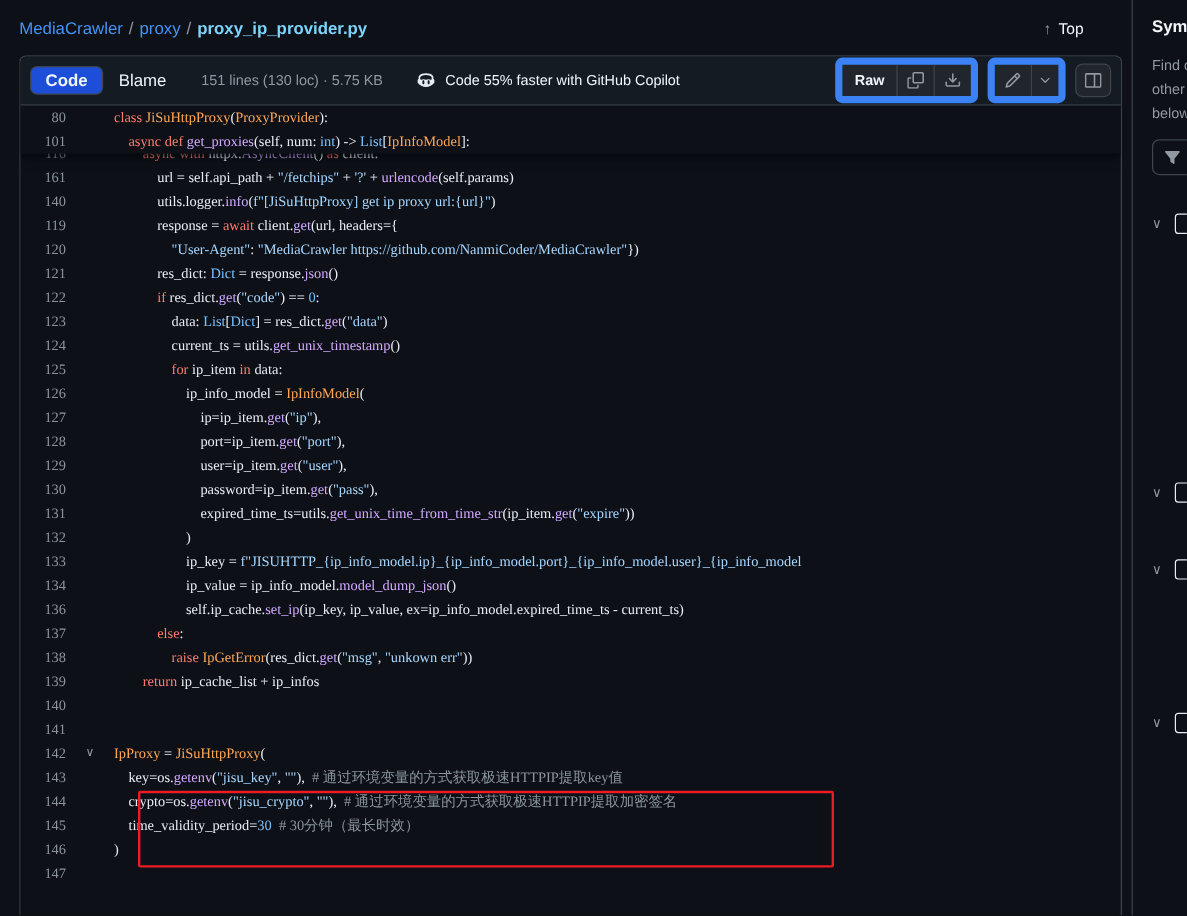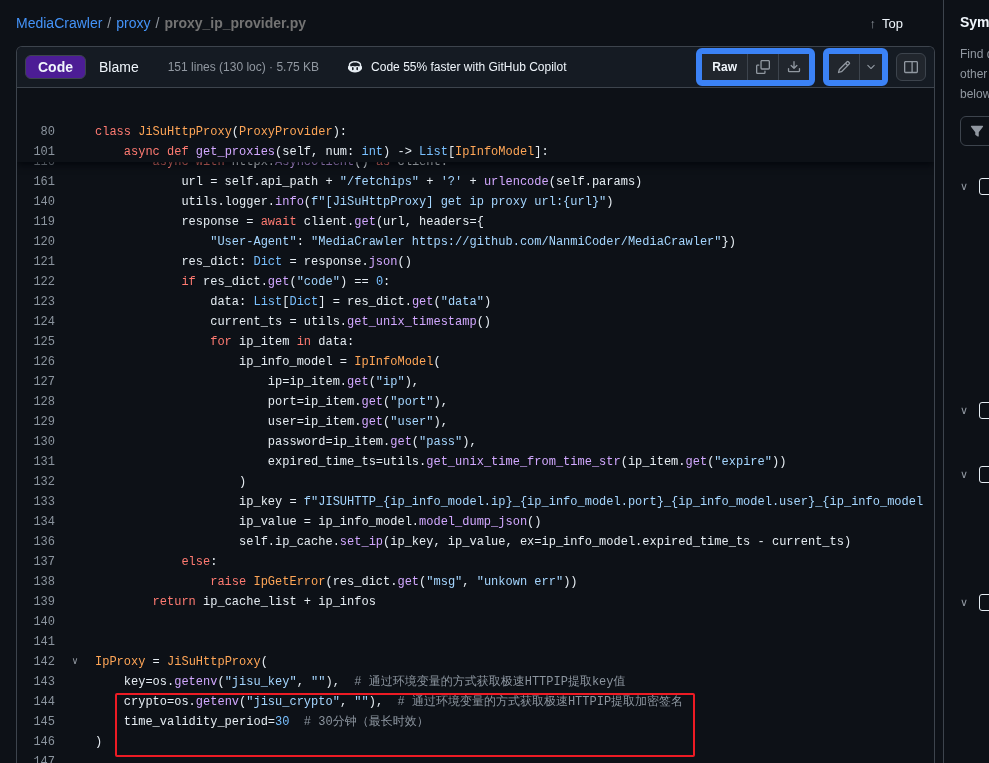--- a/index.html
+++ b/index.html
@@ -15,37 +15,37 @@
   
   .main { flex: 0 0 943px; display: flex; flex-direction: column; min-width: 0; }
 
   .breadcrumb-bar {
     height: 46px; flex: none; display: flex; align-items: center;
     justify-content: space-between; padding: 16px 16px;
   }
   .crumbs { font-size: 14px; display: flex; align-items: center; gap: 5px; }
   .crumb-link { color: #4493f8; cursor: pointer; text-decoration: none; }
   .sep { color: #9198a1; }
-  .crumb-file { color: #737373; font-weight: 600; text-align: right; }
+  .crumb-file { color: #7dd3fc; font-weight: 600; text-align: right; }
   .top-link { display: flex; align-items: center; gap: 6px; font-size: 13px; color: #f0f6fc; cursor: pointer; margin-right: 24px; }
   .arrow-up { color: #9198a1; font-size: 13px; }
 
   
   .file-box {
     margin: 0 8px 0 16px; flex: 1; display: flex; flex-direction: column;
     border: 1px solid #3d444d; border-bottom: none; border-radius: 6px 6px 0 0;
     background: #0d1117; overflow: hidden;
   }
   .toolbar {
     height: 41px; flex: none; background: #151b23; border-bottom: 1px solid #3d444d;
     display: flex; align-items: center; padding: 0 8px; gap: 8px;
   }
   .seg { display: flex; align-items: center; }
   .seg-item { font-size: 14px; padding: 3px 12px; border: 1px solid transparent; border-radius: 6px; color: #f0f6fc; }
-  .seg-item.selected { font-weight: 600; background: #4c1d95; border-color: #3d444d; }
+  .seg-item.selected { font-weight: 600; background: #1d4ed8; border-color: #3d444d; }
   .file-meta { font-size: 12px; color: #9198a1; margin-left: 8px; white-space: nowrap; }
   .copilot { display: flex; align-items: center; gap: 8px; margin-left: 20px; font-size: 12px; color: #f0f6fc; white-space: nowrap; }
   .toolbar-right { margin-left: auto; display: flex; align-items: center; gap: 8px; }
   .btn-group { display: flex; border: 6px solid #3b82f6; border-radius: 6px; overflow: hidden; background: #21262d; }
   .btn-cell {
     height: 26px; display: flex; align-items: center; padding: 0 10px;
     font-size: 12px; font-weight: 600; color: #f0f6fc; border-left: 1px solid #3d444d;
   }
   .btn-cell:first-child { border-left: none; }
   .btn-cell.icon { padding: 0 8px; }
@@ -53,21 +53,21 @@
   .icon-btn {
     width: 30px; height: 28px; border: 1px solid #3d444d; border-radius: 6px;
     background: #21262d; display: flex; align-items: center; justify-content: center;
   }
   .oct { display: inline-flex; align-items: center; }
   .oct svg { display: block; }
 
   
   .code-area {
     flex: 1; position: relative; overflow: hidden;
-    font-family: Liberation Mono, monospace; font-size: 12px; line-height: 20px; margin-top: 34px;
+    font-family: Liberation Serif, serif; font-size: 12px; line-height: 20px;
   }
   .sticky { position: relative; z-index: 2; background: #0d1117; box-shadow: 0 3px 7px rgba(1,4,9,0.75); }
   .lines { position: relative; z-index: 1; }
   .lines .line:first-child { margin-top: -10px; }
   .line { display: flex; height: 20px; white-space: pre; }
   .ln { flex: none; width: 38px; text-align: right; color: #8b949e; font-size: 12px; cursor: pointer; }
   .gutter { flex: none; width: 40px; text-align: center; color: #9198a1; font-size: 10px; cursor: pointer; }
   .codetext { flex: none; white-space: pre; }
   .tk-p { color: #e6edf3; }
   .tk-k { color: #ff7b72; }

